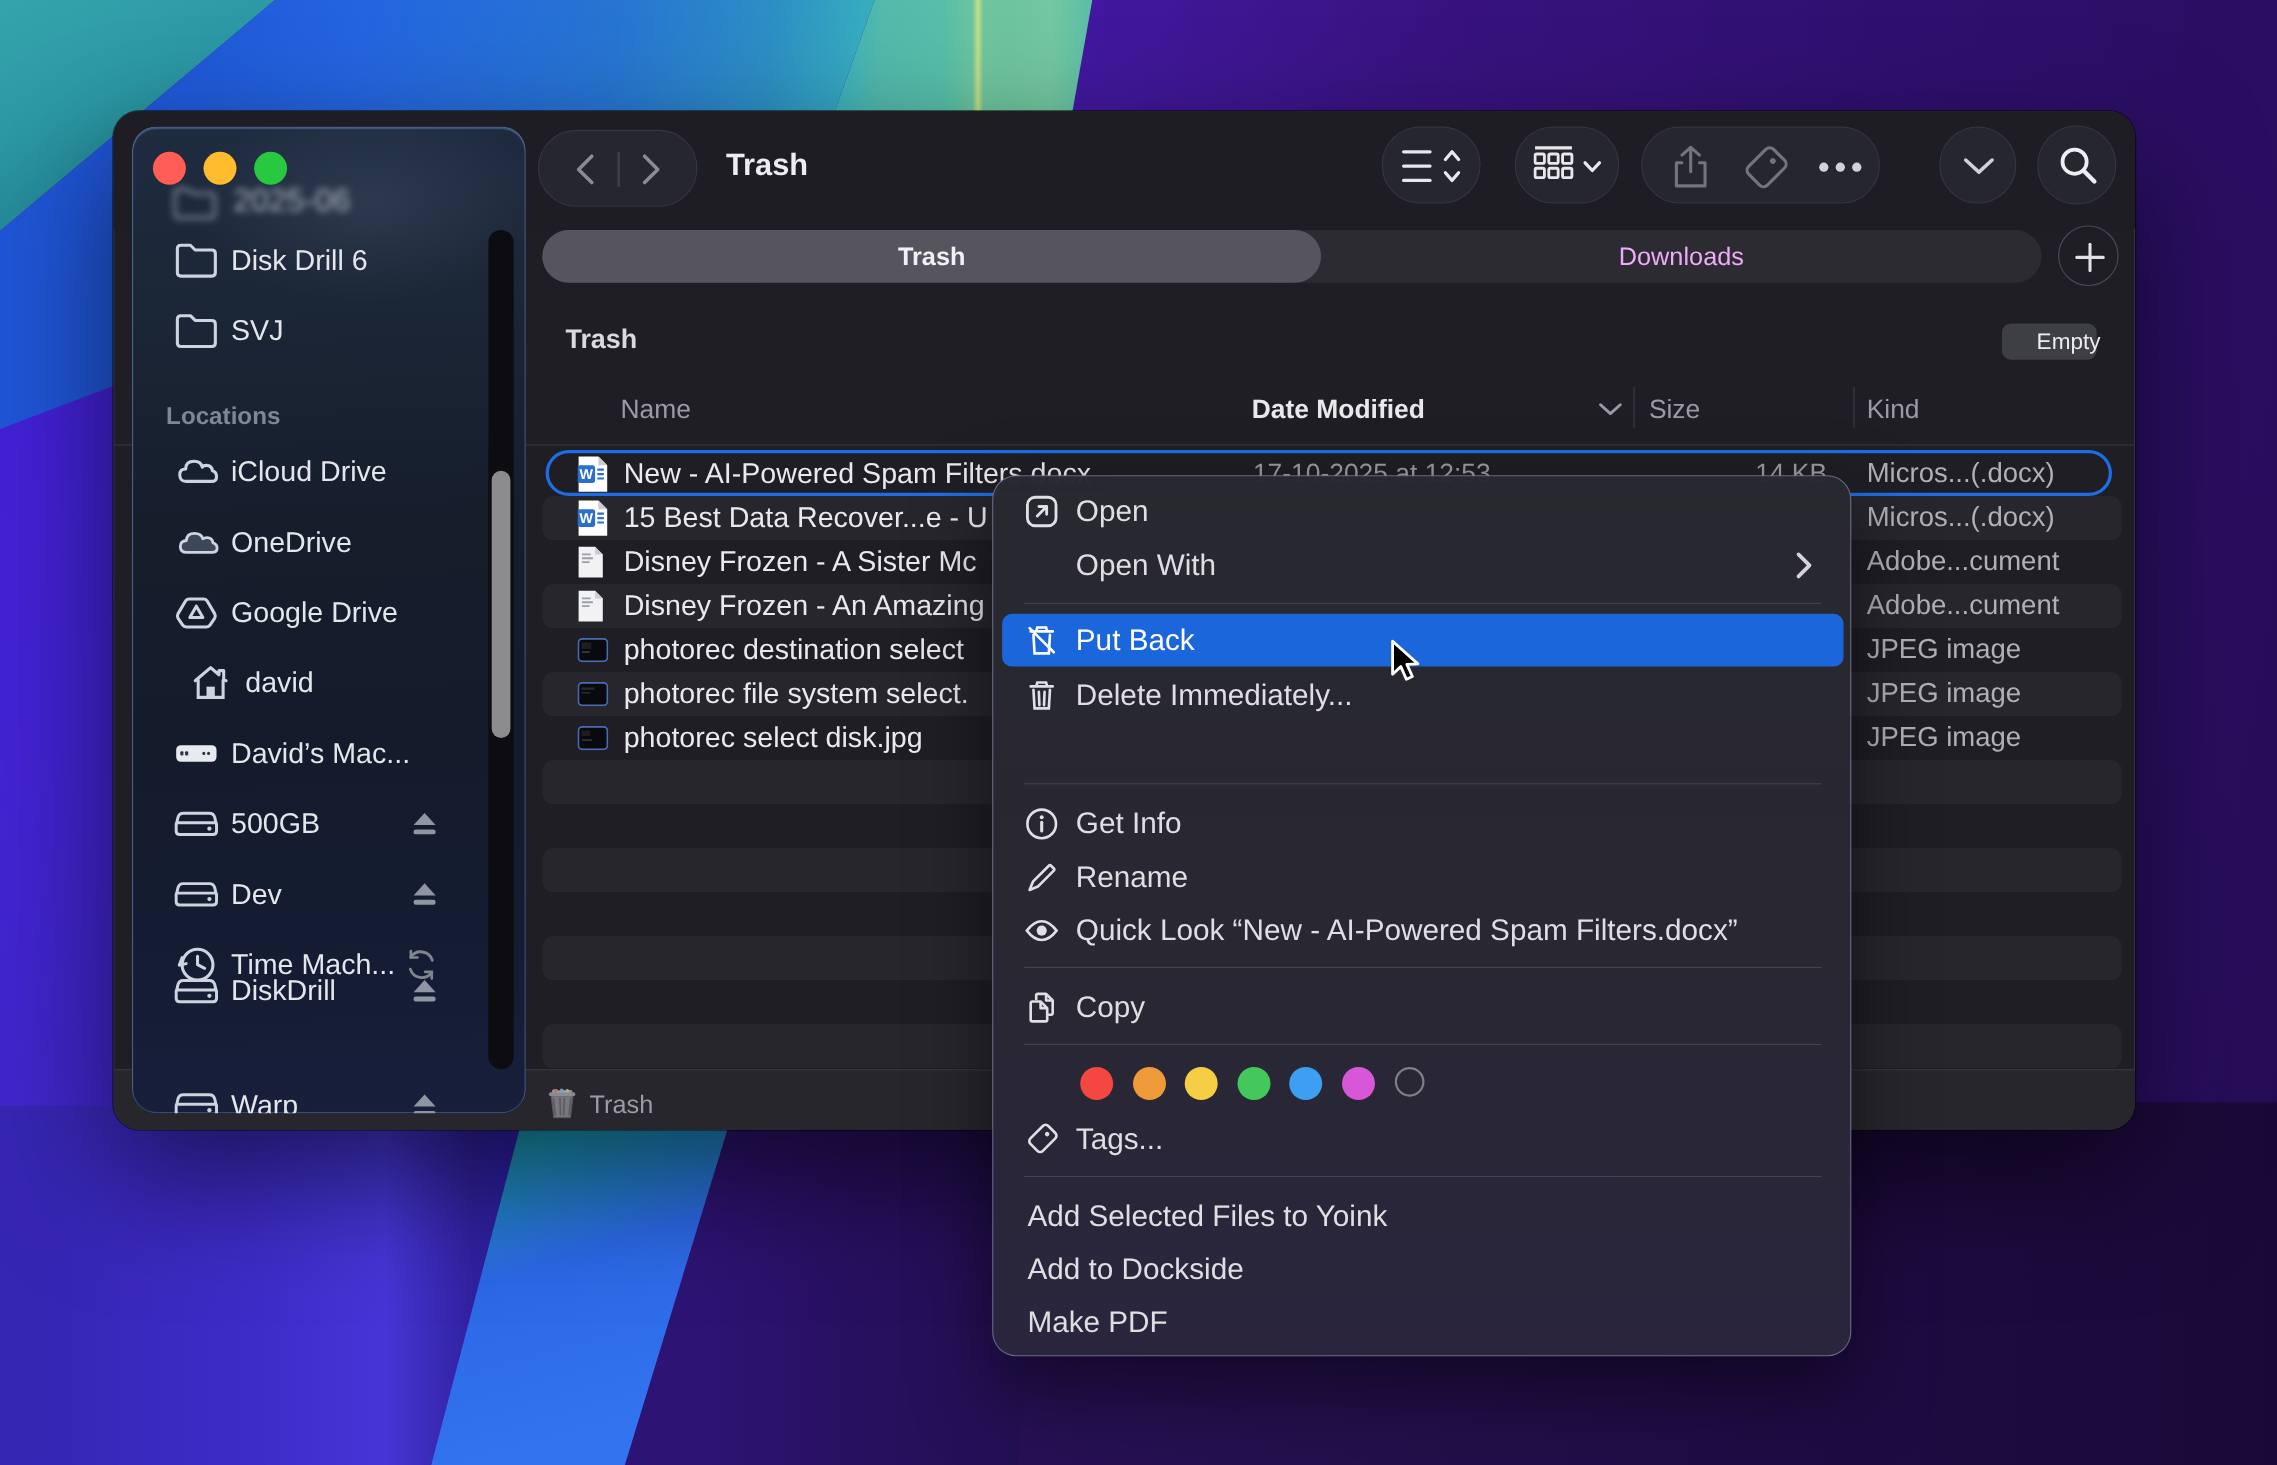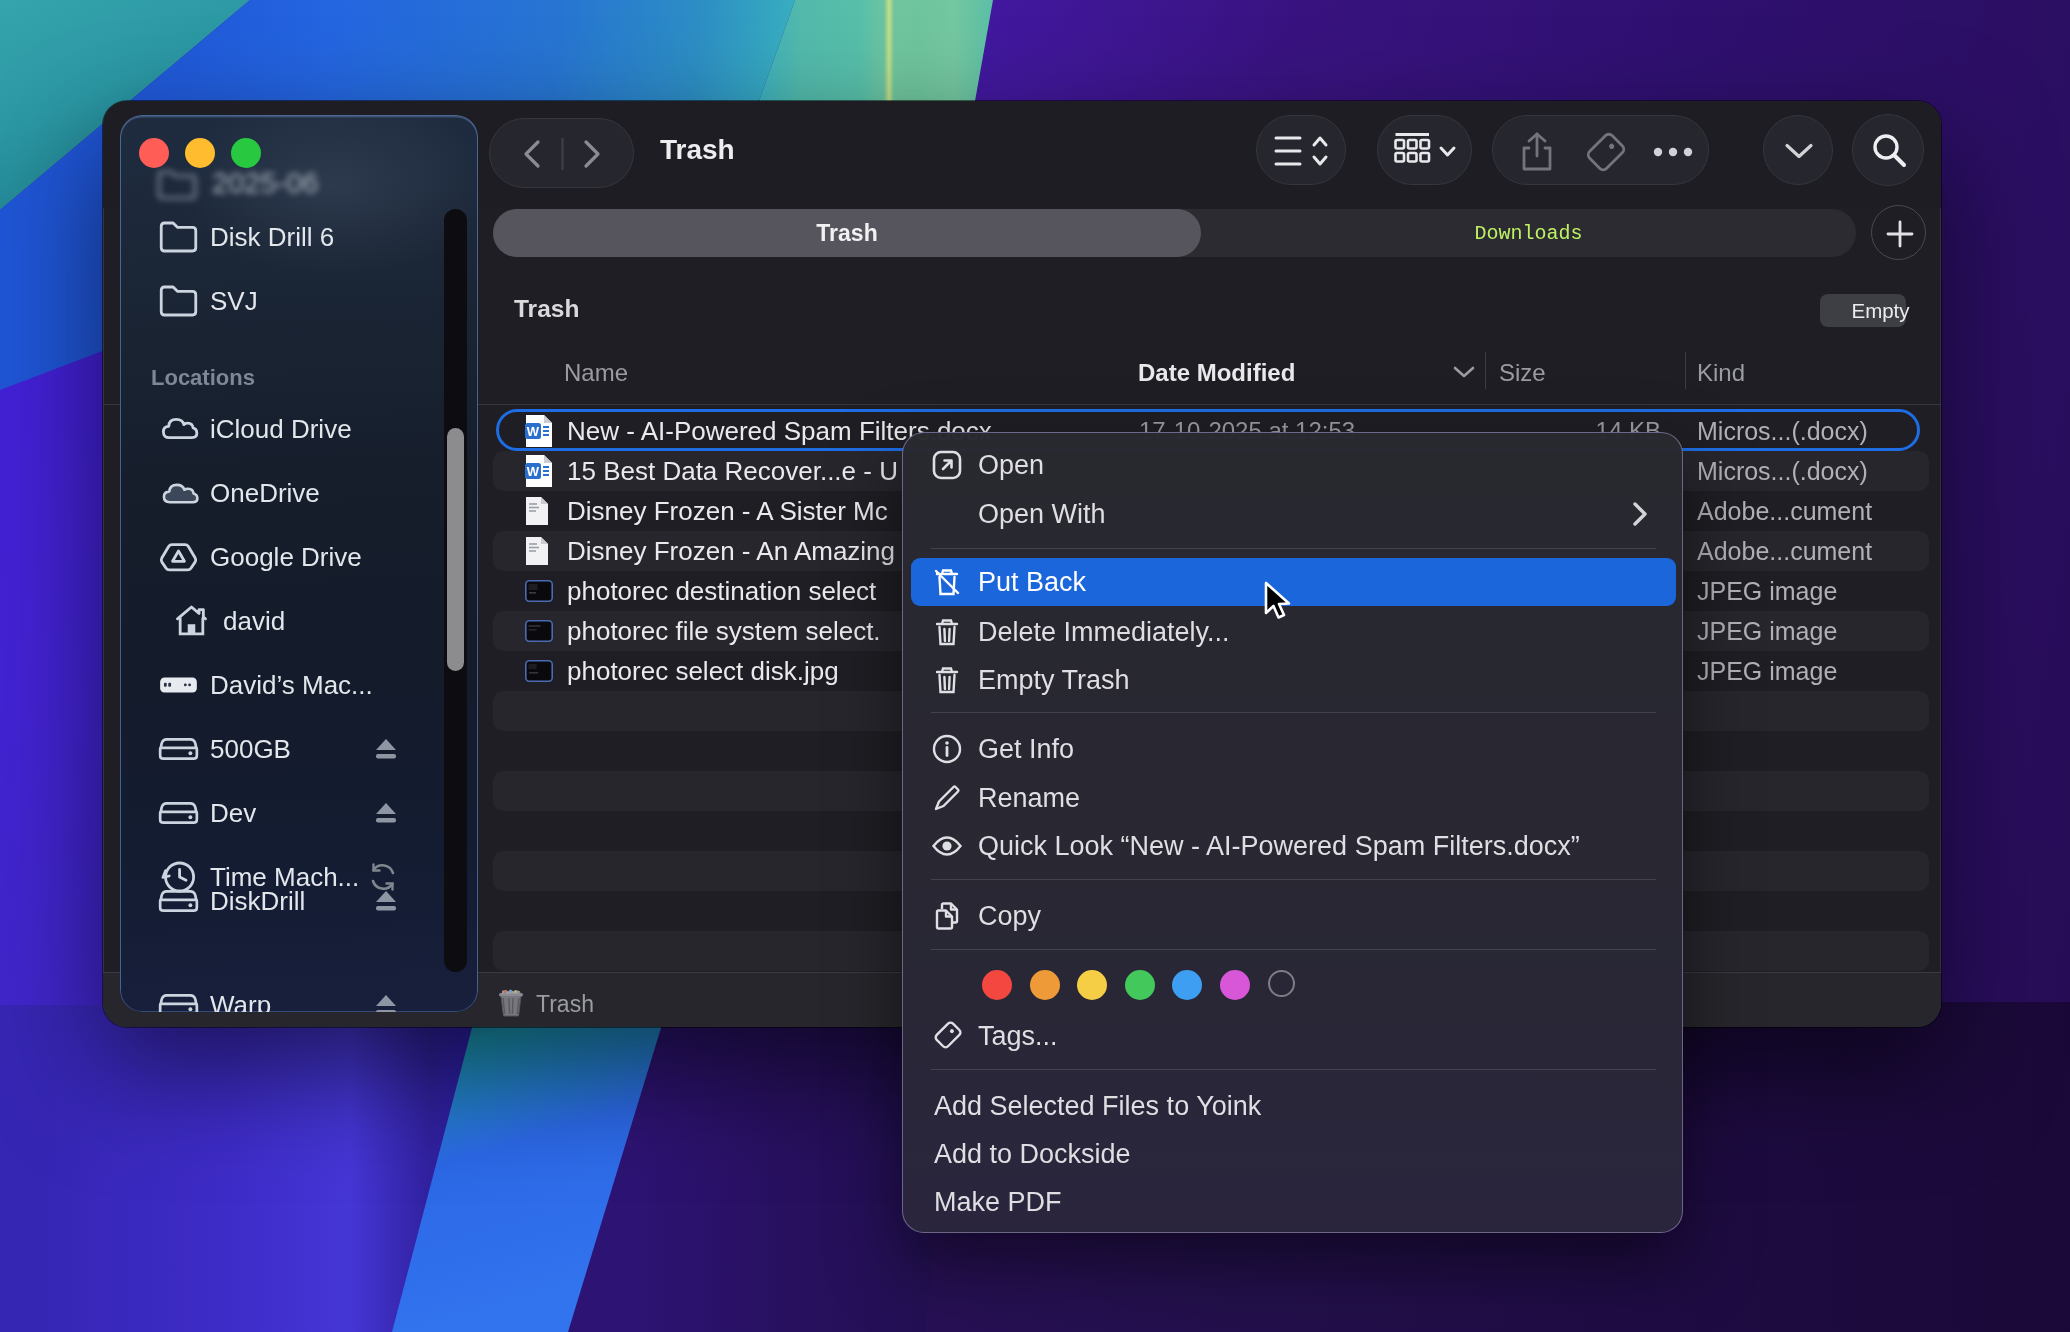--- a/index.html
+++ b/index.html
@@ -42,21 +42,21 @@
   .circ { position:absolute; border-radius:50%; background:#26262e; border:1.5px solid #36363f; }
 
   
   #tabbar { position:absolute; left:390px; top:108px; width:1363px; height:48px;
     background:#2b2b31; border-radius:24px; }
   #tabactive { position:absolute; left:0; top:0; width:708px; height:48px;
     background:#56555d; border-radius:24px;
     display:flex; align-items:center; justify-content:center;
     color:#f1f1f3; font-size:23px; font-weight:bold; }
   #tabdl { position:absolute; left:708px; top:0; width:655px; height:48px;
-    display:flex; align-items:center; justify-content:center; color:#bef264; font-size:20px;font-family:Liberation Mono, monospace; }
+    display:flex; align-items:center; justify-content:center; color:#f0abfc; font-size:23px; }
 
   
   .hdrtxt { position:absolute; color:#9b9ba3; font-size:24px; }
 
   
   .row { position:absolute; left:390px; width:1436px; height:40px; border-radius:10px; }
   .row.lt { background:#27262d; }
   .fname { position:absolute; left:74px; top:50%; transform:translateY(-50%);
     font-size:26px; color:#eaeaec; white-space:nowrap; }
   .ficon { position:absolute; left:32px; top:50%; transform:translateY(-50%); }
@@ -470,29 +470,20 @@
     </div>
     <div class="mi" style="top:174.5px;">
       <svg class="mic" viewBox="0 0 32 32">
           <g fill="none" stroke="#dfe0e4" stroke-width="2.4" stroke-linecap="round">
             <path d="M6 8 L26 8 M11 8 L12 4.5 L20 4.5 L21 8 M8.5 11 L9.5 28 L22.5 28 L23.5 11"></path>
             <path d="M13.4 13 L13.9 25 M18.6 13 L18.1 25"></path>
           </g>
         </svg>
       <div class="mtx">Delete Immediately...</div>
     </div>
-    <div class="mi" style="top:222.5px;">
-      <svg class="mic" viewBox="0 0 32 32">
-          <g fill="none" stroke="#dfe0e4" stroke-width="2.4" stroke-linecap="round">
-            <path d="M6 8 L26 8 M11 8 L12 4.5 L20 4.5 L21 8 M8.5 11 L9.5 28 L22.5 28 L23.5 11"></path>
-            <path d="M13.4 13 L13.9 25 M18.6 13 L18.1 25"></path>
-          </g>
-        </svg>
-      <div class="mtx">Empty Trash</div>
-    </div>
     <div class="msep" style="top:278.5px;"></div>
     <div class="mi" style="top:292px;">
       <svg class="mic" viewBox="0 0 32 32">
           <circle cx="16" cy="16" r="13" fill="none" stroke="#dfe0e4" stroke-width="2.4"></circle>
           <circle cx="16" cy="10" r="1.8" fill="#dfe0e4"></circle>
           <path d="M16 14.5 L16 22.5" stroke="#dfe0e4" stroke-width="2.8" stroke-linecap="round"></path>
         </svg>
       <div class="mtx">Get Info</div>
     </div>
     <div class="mi" style="top:389px;">

